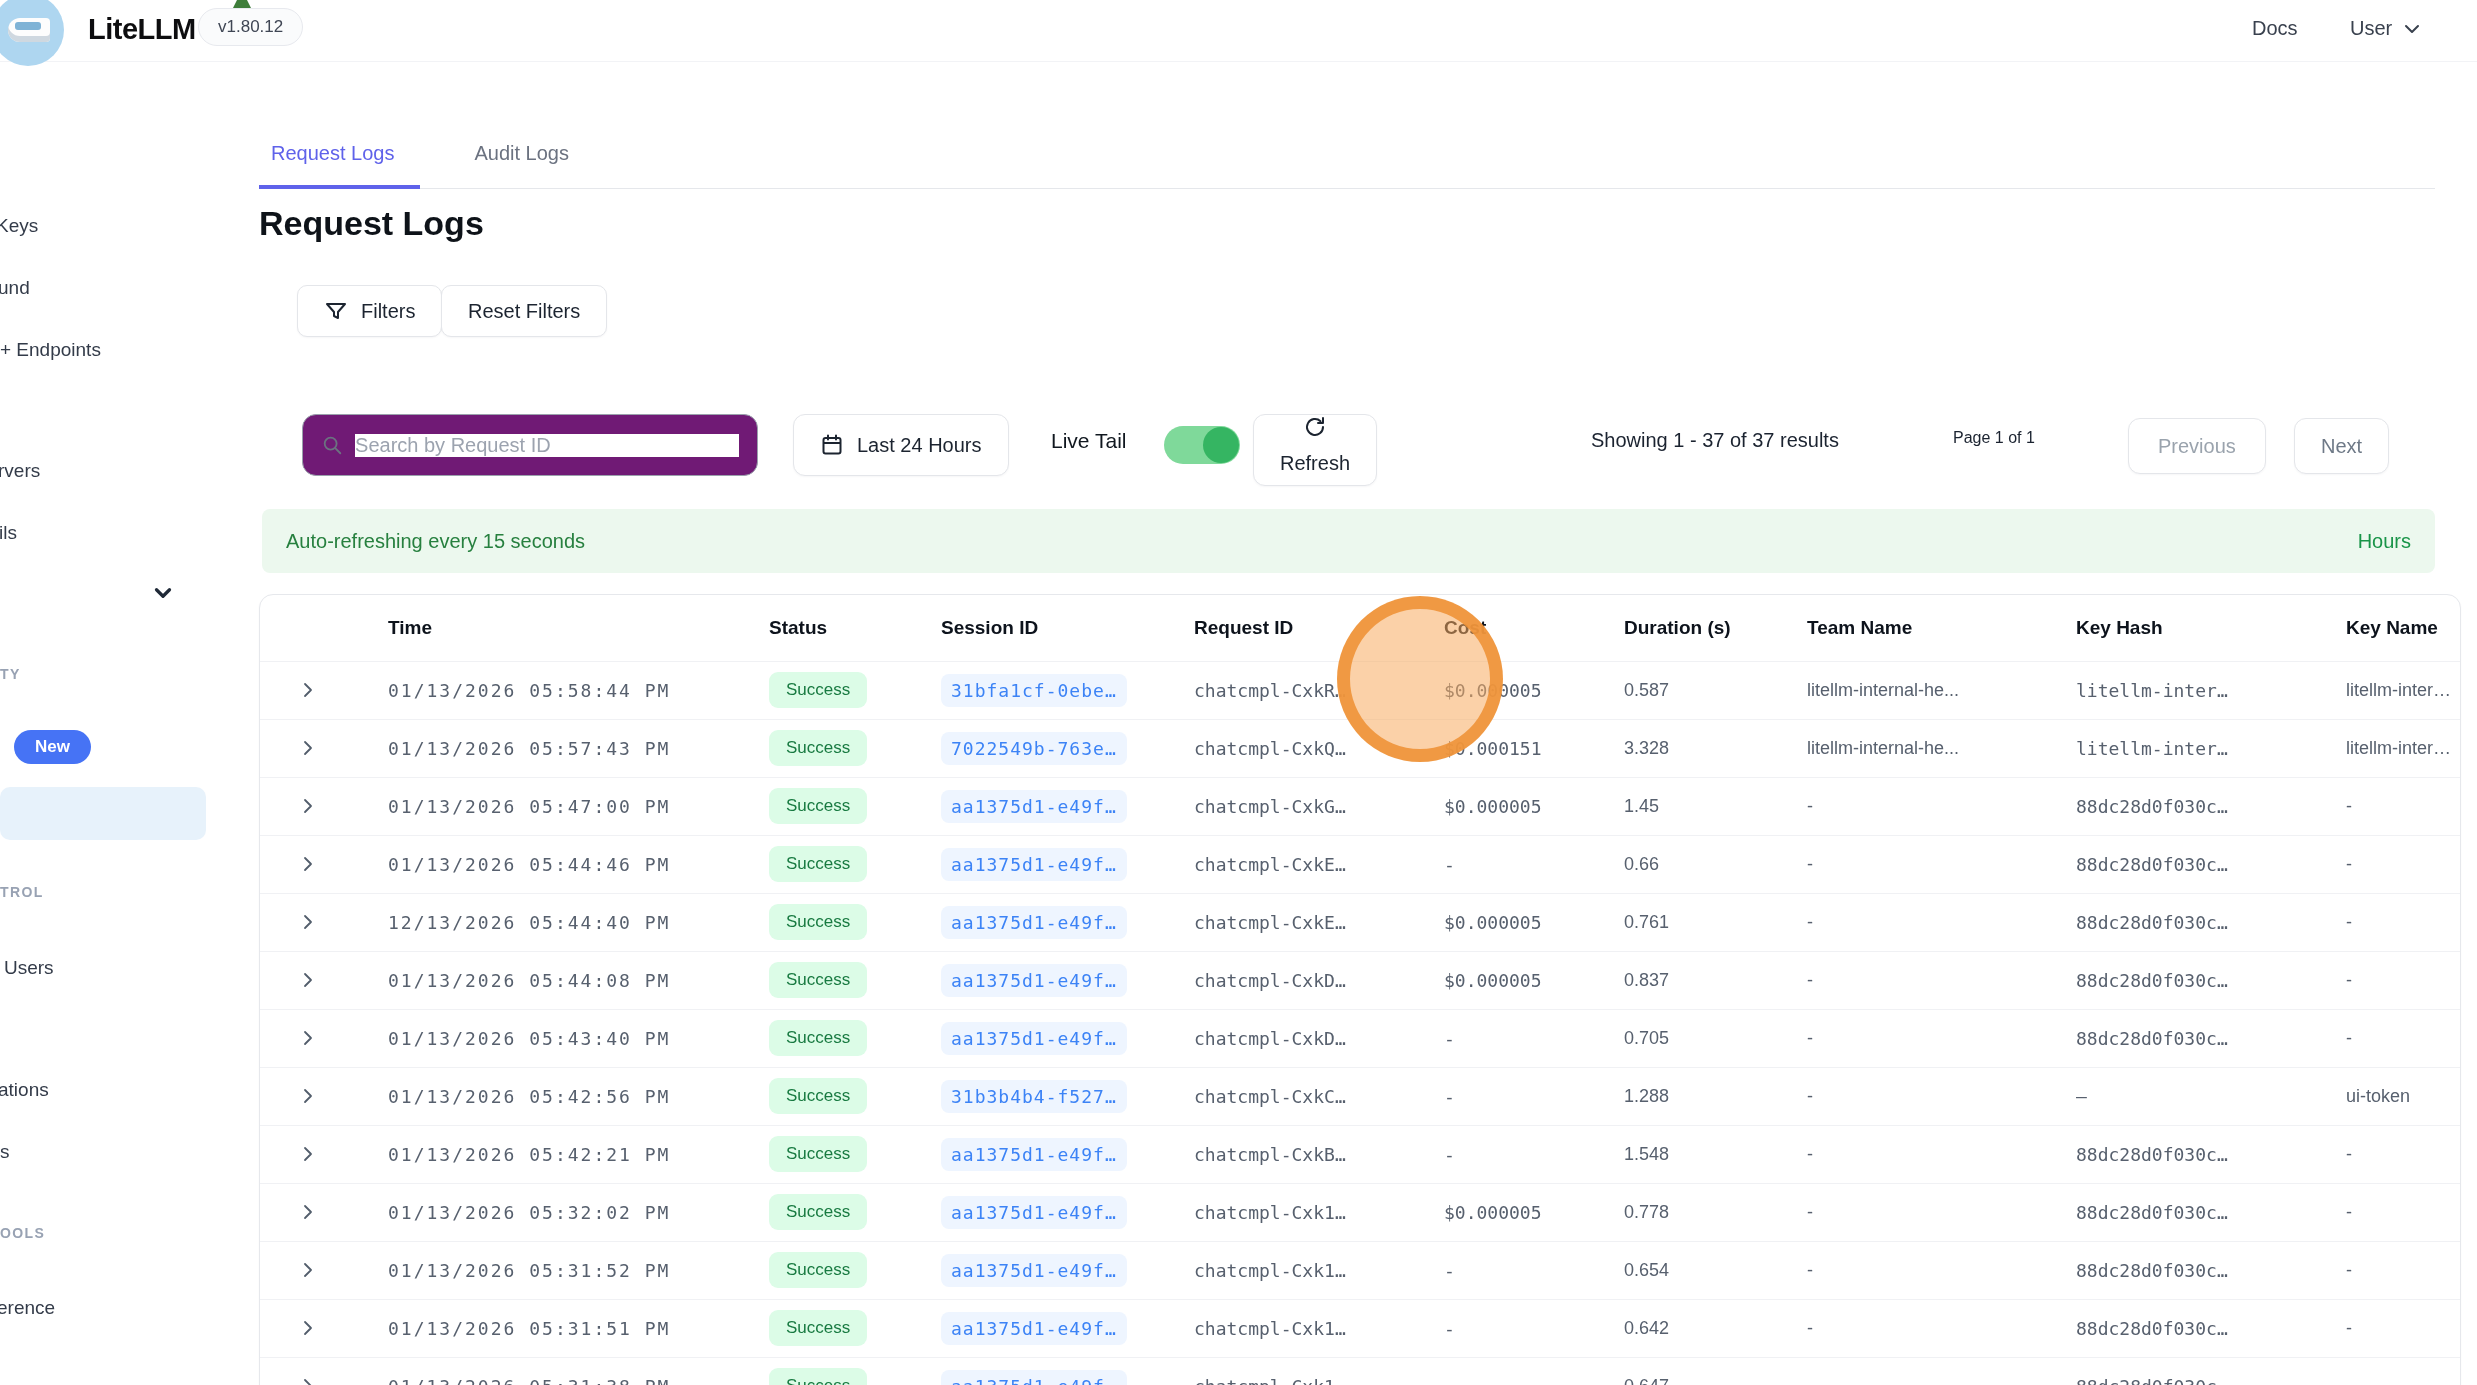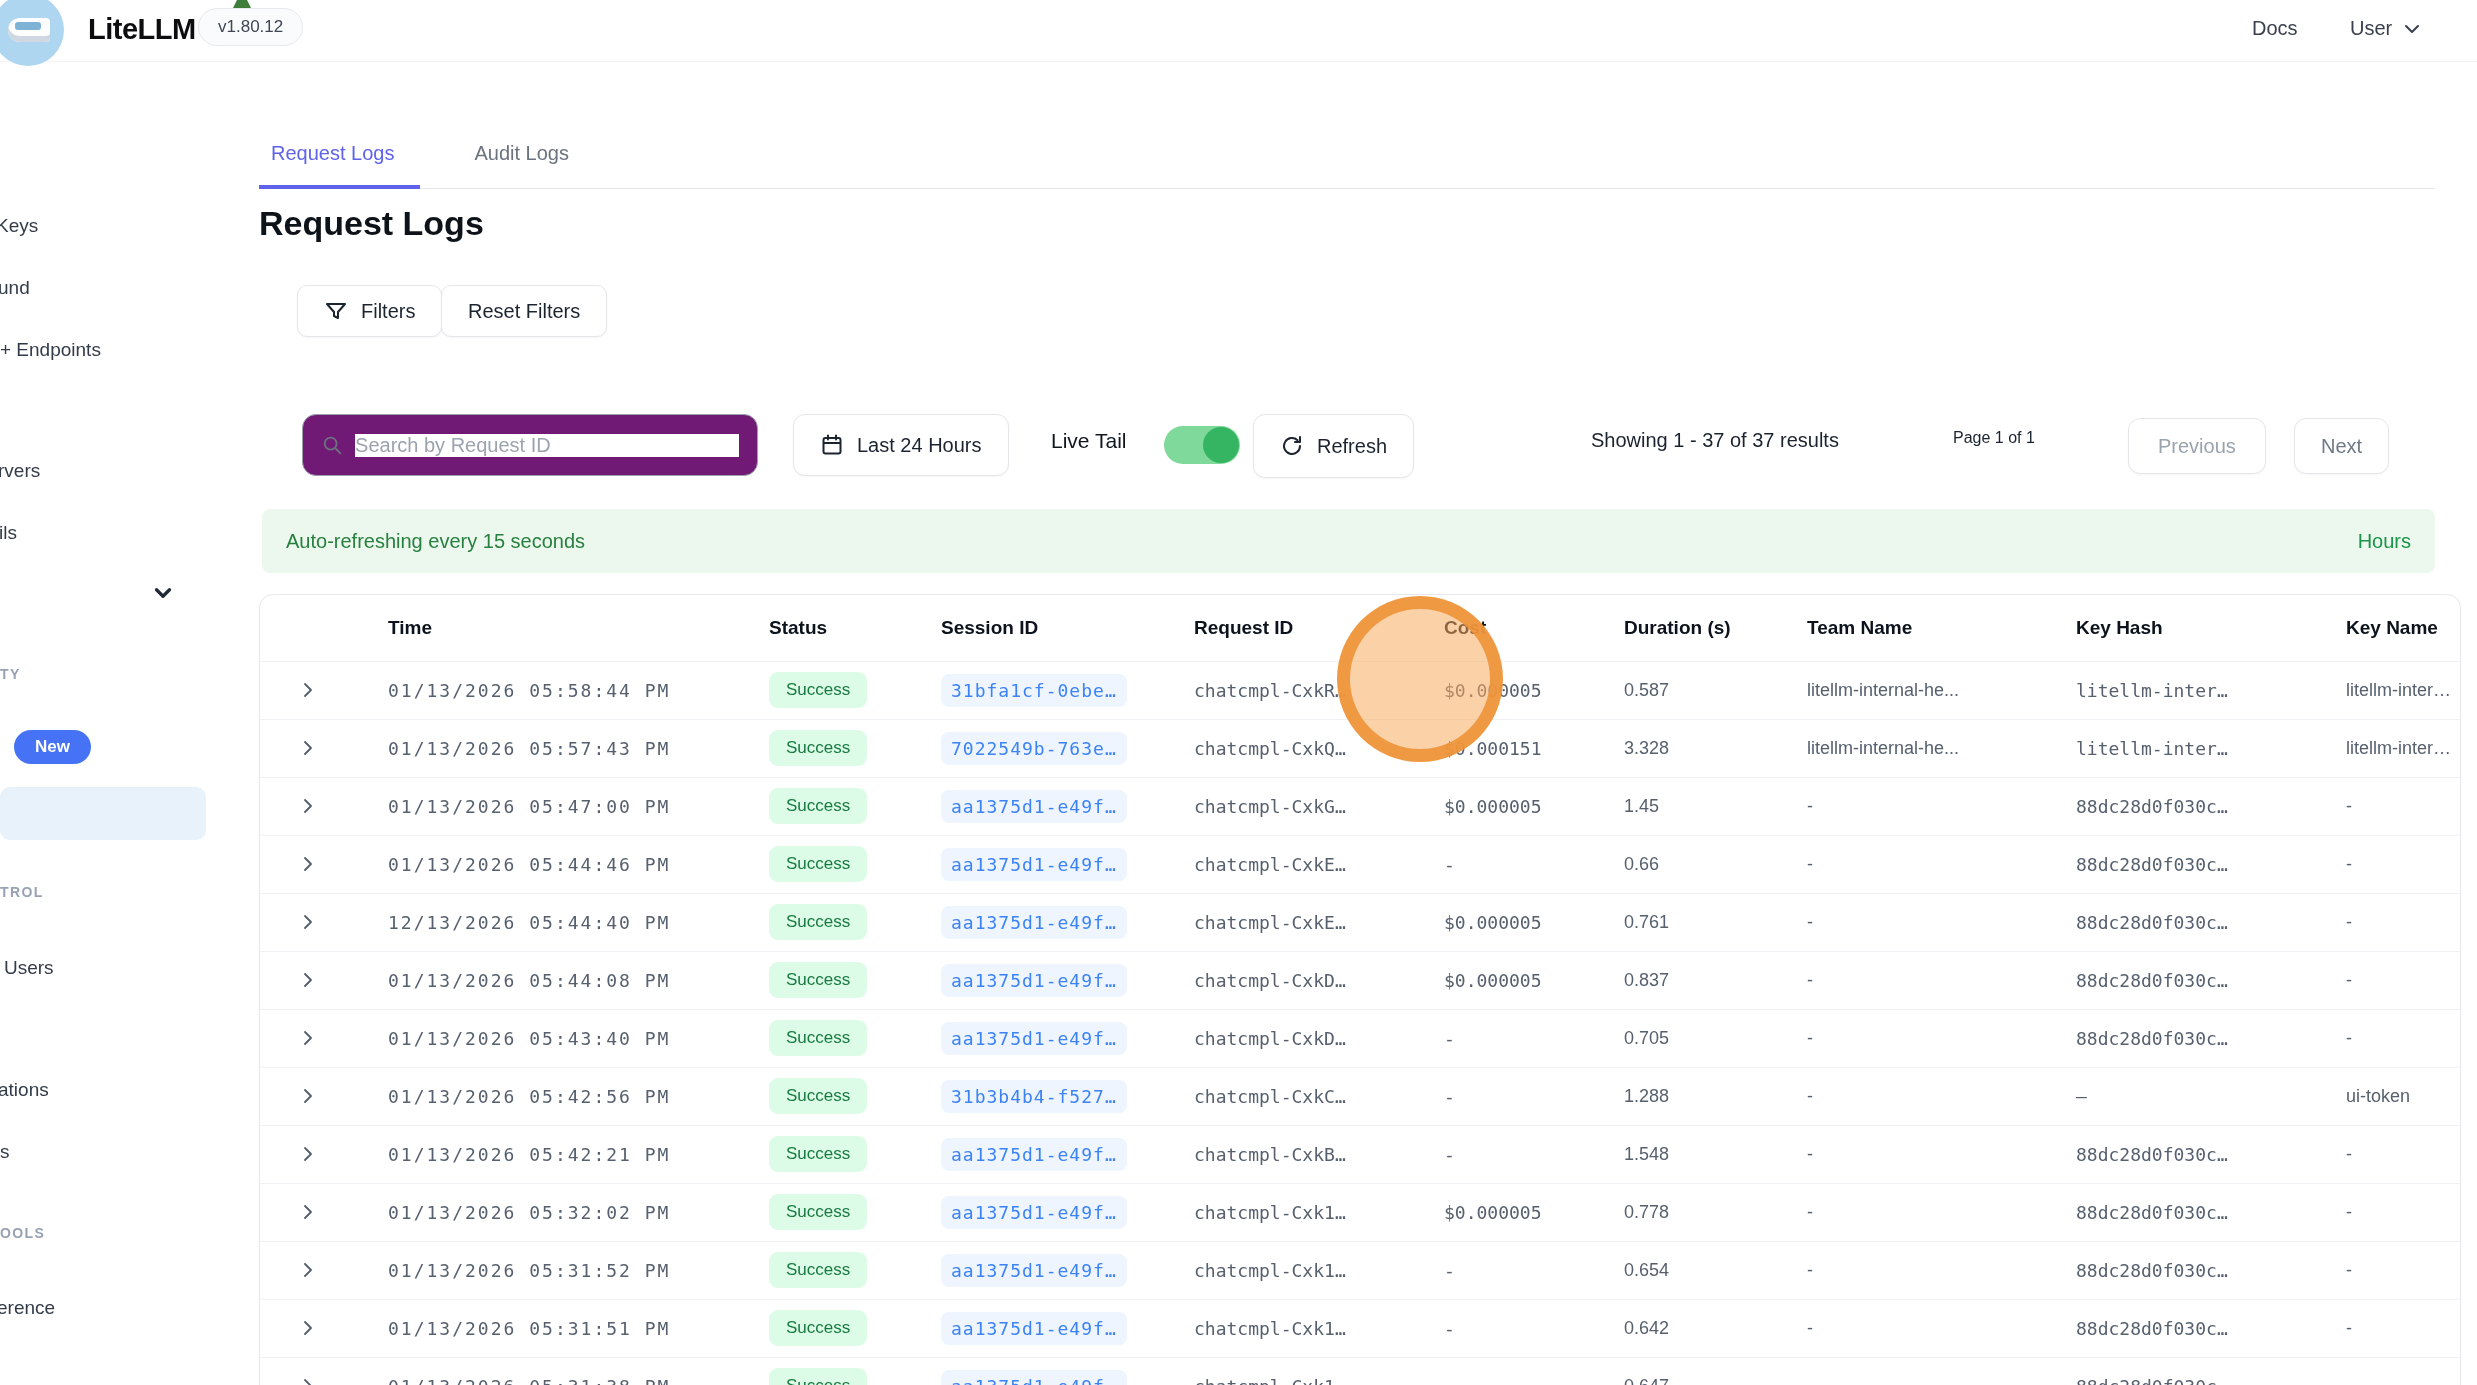--- a/index.html
+++ b/index.html
@@ -58,21 +58,21 @@
   
   .search-box { left:302px; top:414px; width:456px; height:62px; border:1px solid #9aa1ac;
                 border-radius:14px; display:flex; align-items:center; padding:4px 18px; gap:12px; background:#701a75; }
   .search-box input { border:none; outline:none; font-size:20px; color:#303845; width:100%;
                 font-family:"Liberation Sans", sans-serif; }
   .search-box input::placeholder { color:#9ca3af; }
   .btn-range   { left:793px;  top:414px; height:62px; border-radius:12px; }
   .live-tail-label { left:1051px; top:429px; font-size:21px; font-weight:500; color:#10171f; }
   .toggle { left:1164px; top:426px; width:76px; height:38px; border-radius:19px; background:#7fd99a; cursor:pointer; }
   .toggle .knob { position:absolute; right:1px; top:1px; width:36px; height:36px; border-radius:50%; background:#35b562; }
-  .btn-refresh { left:1253px; top:414px; height:64px; border-radius:12px; }
+  .btn-refresh { left:1253px; top:414px; height:72px; border-radius:12px;flex-direction:column; }
   .results-summary { left:1591px; top:429px; font-size:20px; color:#1b2330; }
   .page-indicator  { left:1953px; top:429px; font-size:16px; color:#1b2330; }
   .btn-prev { left:2128px; top:418px; height:56px; border-radius:12px; color:#9aa3ad; padding:0 29px; }
   .btn-next { left:2294px; top:418px; height:56px; border-radius:12px; color:#6e7987; padding:0 26px; }
 
   
   .banner { left:262px; top:509px; width:2173px; height:64px; background:#ecf8ee; border-radius:8px;
             display:flex; align-items:center; justify-content:space-between; padding:0 24px;
             font-size:20px; color:#27803f; }
   .banner .stop { color:#199448; cursor:pointer; }

